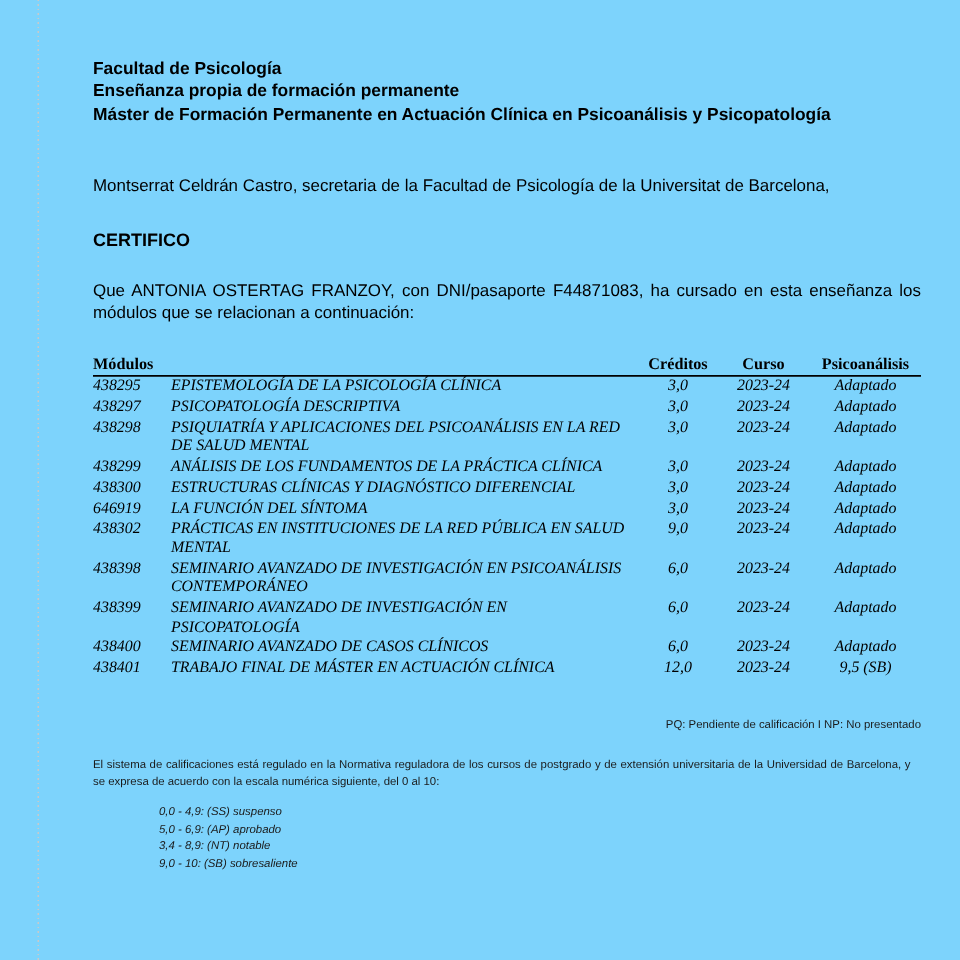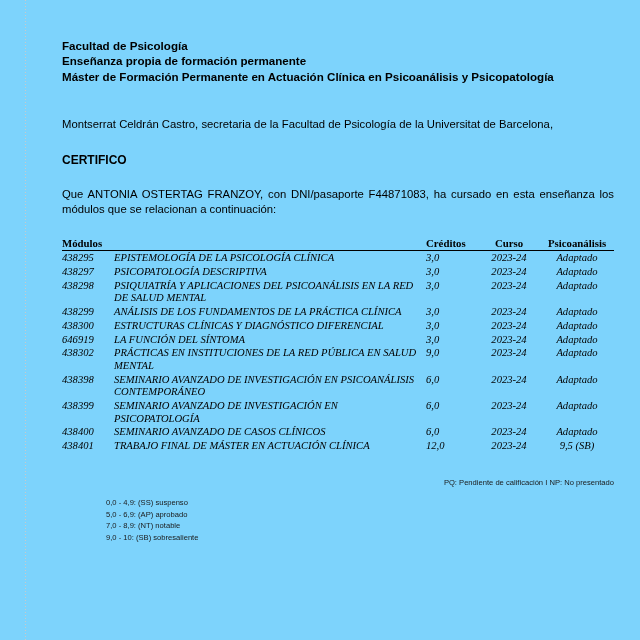--- a/index.html
+++ b/index.html
@@ -106,21 +106,21 @@
   }
   table.modules thead tr.rule-row th {
     padding: 0;
     height: 0;
     border-bottom: 1.1px solid #000;
     font-size: 0;
     line-height: 0;
   }
   th.c-code, td.c-code { text-align: left; width: 52px; }
   th.c-name, td.c-name { text-align: left; }
-  th.c-cred, td.c-cred { text-align: left;  width: 52px; padding-right: 4px; }
+  th.c-cred, td.c-cred { text-align: center;  width: 52px; padding-right: 4px; }
   th.c-cur,  td.c-cur  { text-align: center; width: 62px; }
   th.c-qual, td.c-qual { text-align: center; width: 74px; }
   th.c-name { padding-left: 10px; }
   td.c-name { padding-left: 10px; }
   table.modules tbody td {
     padding: 0.6px 0;
     line-height: 12.6px;
     vertical-align: top;
     font-style: italic;
   }
@@ -137,20 +137,21 @@
   .foot .norm {
     margin: 16px 0 0 0;
     text-align: justify;
     text-align-last: left;
     width: 545px;
   }
   .scale {
     margin: 9px 0 0 0;
     padding: 0;
     list-style: none;
+    font-style: italic;
   }
   .scale li {
     margin: 0 0 0 44px;
     line-height: 11.4px;
     font-size: 7.6px;
   }
 </style>
 </head>
 <body>
 
@@ -275,22 +276,23 @@
               <td class="c-cred">12,0</td>
               <td class="c-cur">2023-24</td>
               <td class="c-qual">9,5 (SB)</td>
             </tr>
           </tbody>
       </table>
     </div>
 
     <div class="foot">
       <p class="pq">PQ: Pendiente de calificación I NP: No presentado</p>
+      <p class="norm">El sistema de calificaciones está regulado en la Normativa reguladora de los cursos de postgrado y de extensión universitaria de la Universidad de Barcelona, y se expresa de acuerdo con la escala numérica siguiente, del 0 al 10:</p>
       <ul class="scale" id="scale-list">
           <li>0,0 - 4,9: (SS) suspenso</li>
           <li>5,0 - 6,9: (AP) aprobado</li>
-          <li>7,0 - 8,9: (NT) notable</li>
+          <li>3,4 - 8,9: (NT) notable</li>
           <li>9,0 - 10: (SB) sobresaliente</li>
         </ul>
     </div>
 
   </div>
 </div>
 
 </body></html>

